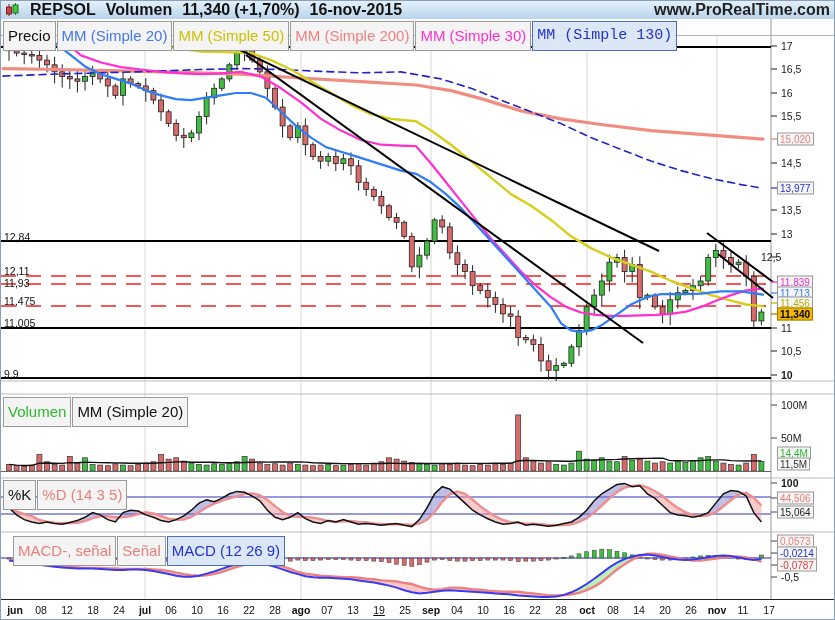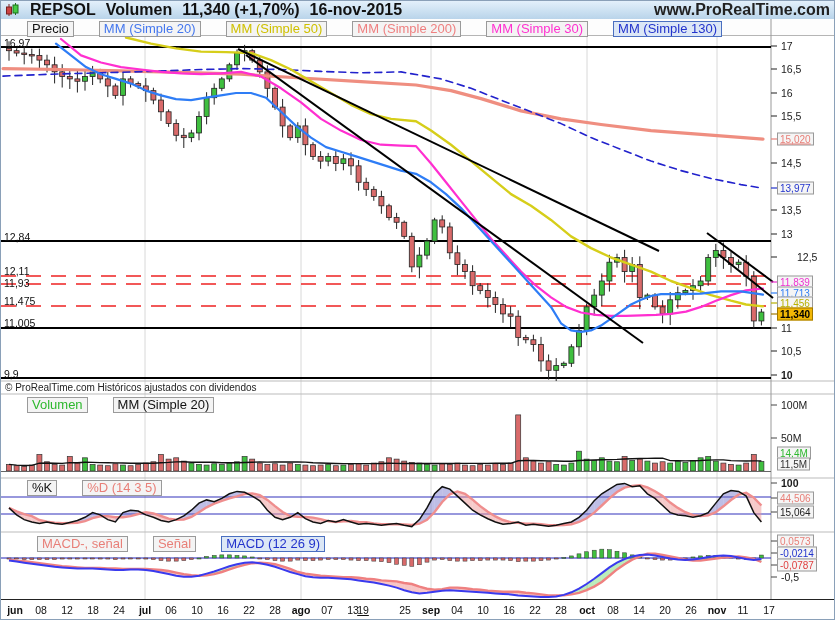--- a/index.html
+++ b/index.html
@@ -7,22 +7,22 @@
           border:1px solid #8aa0b8;box-sizing:border-box;}
   
   .titlebar{position:absolute;left:0;top:0;width:835px;height:18px;
             background:linear-gradient(#e3f0fb,#b9d4ea);border-bottom:1px solid #8fa9c4;
             display:flex;align-items:center;font-size:16px;font-weight:bold;color:#111;}
   .titlebar .tpart{margin-left:10px;white-space:nowrap;}
   .titlebar .icon{margin-left:4px;display:flex;align-items:center;}
   .titlebar .url{margin-left:auto;margin-right:6px;color:#222;}
   
   .btnrow{position:absolute;display:flex;align-items:center;z-index:30;}
-  .ibtn{font-size:13px;line-height:12px;padding:1px 4px;border:1px solid #9a9a9a;
-        background:#f4f4f4;margin-right:1px;white-space:nowrap;cursor:default;margin-left:24px;}
+  .ibtn{font-size:15px;line-height:12px;padding:8px 4px;border:1px solid #9a9a9a;
+        background:#f4f4f4;margin-right:1px;white-space:nowrap;cursor:default;}
   .ibtn.sel{border:1px solid #4a6fc0;background:#dce7f6;}
   .toolbar{position:absolute;left:0;top:18px;width:835px;height:17px;background:#fdfdfd;
            border-bottom:1px solid #b5b5b5;box-sizing:border-box;}
   
   .lbl{position:absolute;font-size:10.5px;color:#1a1a1a;white-space:nowrap;transform:translateY(-50%);}
   .lbl.b{font-weight:bold;}
   .leftlbl{position:absolute;font-size:10.5px;color:#111;white-space:nowrap;}
   .axbox{position:absolute;font-size:10px;line-height:11px;padding:0 2px;border:1px solid #999;
          background:#f5f5f5;white-space:nowrap;transform:translateY(-50%);}
   .axbox.gold{background:#f2b705;border-color:#a07800;color:#000;font-weight:bold;}
@@ -55,21 +55,21 @@
     <span class="url">www.ProRealTime.com</span>
   </div>
 
   <div class="toolbar"></div>
   <div class="btnrow" id="price-buttons" style="left:2px;top:20px;">
       <span class="ibtn" style="color: rgb(17, 17, 17);">Precio</span>
       <span class="ibtn" style="color: rgb(68, 119, 238);">MM (Simple 20)</span>
       <span class="ibtn" style="color: rgb(207, 192, 0);">MM (Simple 50)</span>
       <span class="ibtn" style="color: rgb(239, 128, 128);">MM (Simple 200)</span>
       <span class="ibtn" style="color: rgb(255, 48, 208);">MM (Simple 30)</span>
-      <span class="ibtn sel" style="color: rgb(34, 51, 204);">MM (Simple 130)</span>
+      <span class="ibtn sel" style="color: rgb(34, 51, 204); font-family: Liberation Mono, monospace;">MM (Simple 130)</span>
     </div>
 
   <svg id="chart-svg" class="chart" width="835" height="620">
       <line x1="14" y1="598" x2="14" y2="602" stroke="#333" stroke-width="1"></line>
       <line x1="40" y1="598" x2="40" y2="602" stroke="#333" stroke-width="1"></line>
       <line x1="66" y1="598" x2="66" y2="602" stroke="#333" stroke-width="1"></line>
       <line x1="92" y1="598" x2="92" y2="602" stroke="#333" stroke-width="1"></line>
       <line x1="118" y1="598" x2="118" y2="602" stroke="#333" stroke-width="1"></line>
       <line x1="144" y1="598" x2="144" y2="602" stroke="#333" stroke-width="1"></line>
       <line x1="170" y1="598" x2="170" y2="602" stroke="#333" stroke-width="1"></line>
@@ -782,33 +782,32 @@
     </div>
 
   <div id="price-axis">
       <div class="lbl" style="left: 780px; top: 45px;">17</div>
       <div class="lbl" style="left: 780px; top: 68px;">16,5</div>
       <div class="lbl" style="left: 780px; top: 92px;">16</div>
       <div class="lbl" style="left: 780px; top: 115px;">15,5</div>
       <div class="lbl" style="left: 780px; top: 162px;">14,5</div>
       <div class="lbl" style="left: 780px; top: 209px;">13,5</div>
       <div class="lbl" style="left: 780px; top: 233px;">13</div>
-      <div class="lbl" style="left: 796px; top: 256px; text-align: center;">12,5</div>
+      <div class="lbl" style="left: 760px; top: 256px; text-align: center;">12,5</div>
       <div class="lbl" style="left: 780px; top: 327px;">11</div>
       <div class="lbl" style="left: 780px; top: 350px;">10,5</div>
       <div class="lbl b" style="left: 780px; top: 374px;">10</div>
-      <div class="axbox" style="left: 776px; top: 138px; color: rgb(232, 127, 120); text-decoration: underline;">15,020</div>
+      <div class="axbox" style="left: 776px; top: 138px; color: rgb(232, 127, 120);">15,020</div>
       <div class="axbox" style="left: 776px; top: 187px; color: rgb(34, 51, 204);">13,977</div>
       <div class="axbox" style="left: 776px; top: 281px; color: rgb(238, 48, 208);">11,839</div>
       <div class="axbox" style="left: 776px; top: 292px; color: rgb(46, 125, 246);">11,713</div>
       <div class="axbox" style="left: 776px; top: 302px; color: rgb(184, 176, 0);">11,456</div>
       <div class="axbox gold" style="left: 776px; top: 313px;">11,340</div>
     </div>
 
-  <div class="copy">© ProRealTime.com  Históricos ajustados con dividendos</div>
 
   <div class="btnrow" id="volume-buttons" style="left:2px;top:396px;">
       <span class="ibtn" style="color: rgb(46, 184, 46);">Volumen</span>
       <span class="ibtn" style="color: rgb(17, 17, 17);">MM (Simple 20)</span>
     </div>
   <div id="volume-axis">
       <div class="lbl" style="left: 780px; top: 404px;">100M</div>
       <div class="lbl" style="left: 780px; top: 437px;">50M</div>
       <div class="axbox" style="left: 776px; top: 452px; color: rgb(46, 184, 46);">14,4M</div>
       <div class="axbox" style="left: 776px; top: 463px; color: rgb(51, 51, 51);">11,5M</div>
@@ -844,21 +843,21 @@
       <div class="xlbl" style="left: 118px;">24</div>
       <div class="xlbl b" style="left: 144px;">jul</div>
       <div class="xlbl" style="left: 170px;">06</div>
       <div class="xlbl" style="left: 196px;">10</div>
       <div class="xlbl" style="left: 222px;">16</div>
       <div class="xlbl" style="left: 248px;">22</div>
       <div class="xlbl" style="left: 274px;">28</div>
       <div class="xlbl b" style="left: 300px;">ago</div>
       <div class="xlbl" style="left: 326px;">07</div>
       <div class="xlbl" style="left: 352px;">13</div>
-      <div class="xlbl" style="left: 362px; text-decoration: underline;">19</div>
+      <div class="xlbl" style="left: 378px; text-decoration: underline;">19</div>
       <div class="xlbl" style="left: 404px;">25</div>
       <div class="xlbl b" style="left: 430px;">sep</div>
       <div class="xlbl" style="left: 456px;">04</div>
       <div class="xlbl" style="left: 482px;">10</div>
       <div class="xlbl" style="left: 508px;">16</div>
       <div class="xlbl" style="left: 534px;">22</div>
       <div class="xlbl" style="left: 560px;">28</div>
       <div class="xlbl b" style="left: 586px;">oct</div>
       <div class="xlbl" style="left: 612px;">08</div>
       <div class="xlbl" style="left: 638px;">14</div>

